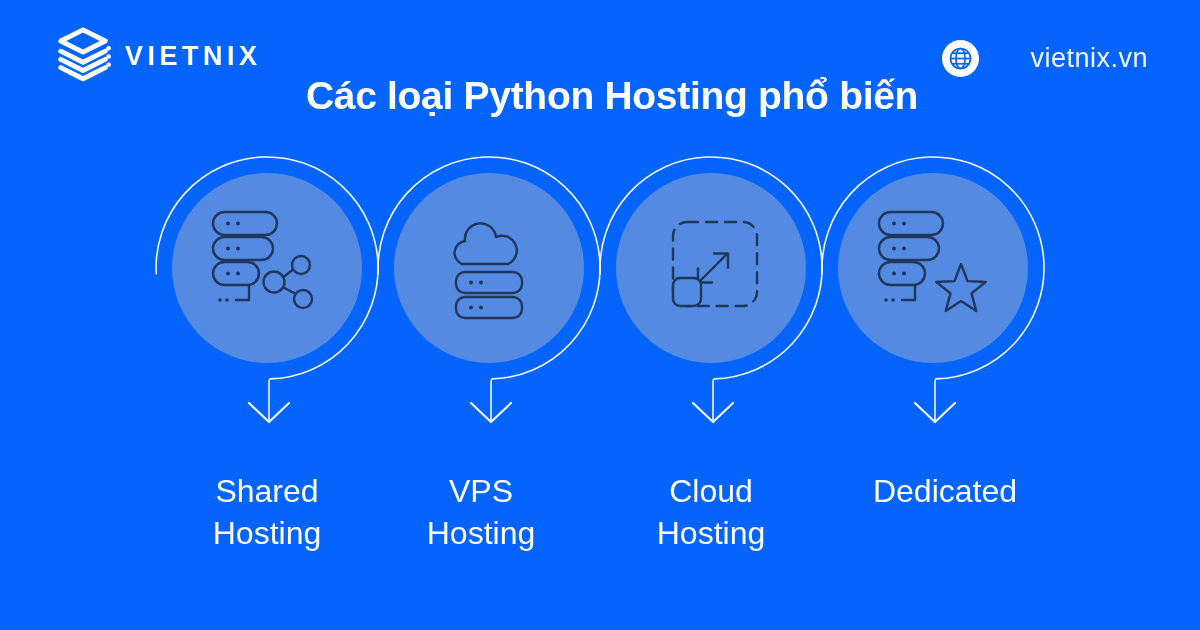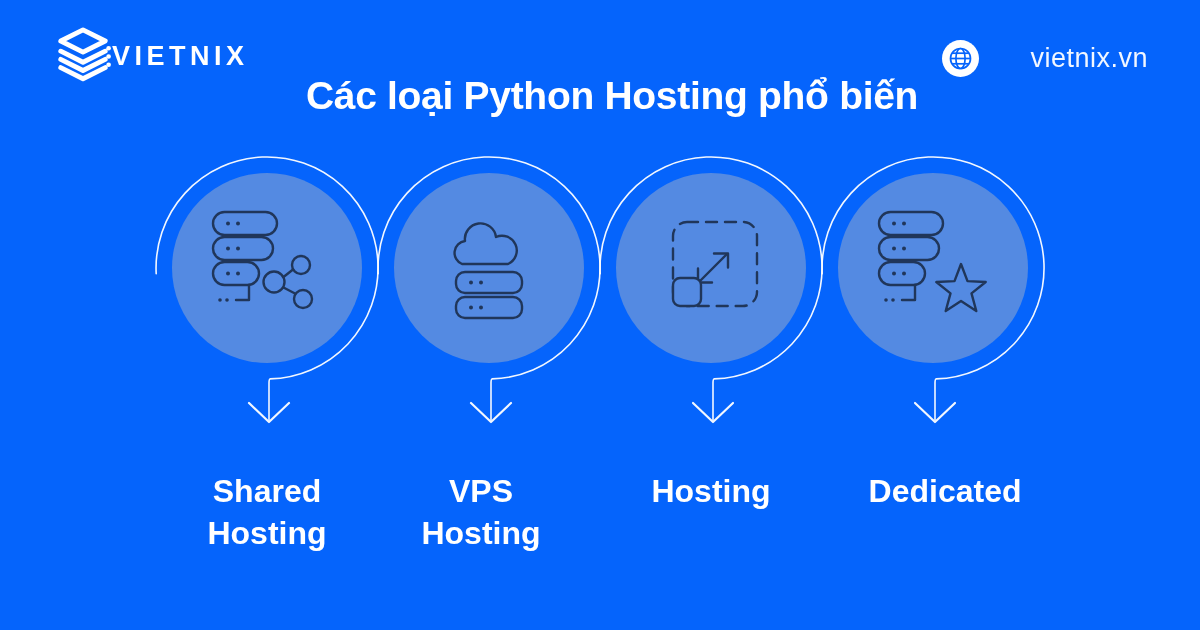--- a/index.html
+++ b/index.html
@@ -2,34 +2,34 @@
 <html><head>
 <meta charset="utf-8">
 <style>
   html,body{margin:0;padding:0;}
   body{font-family:"Liberation Sans","DejaVu Sans",sans-serif;}
   #canvas{
     position:relative;width:1200px;height:630px;overflow:hidden;
     background:#0564fc;color:#ffffff;
   }
   
-  .logo{position:absolute;left:54px;top:26px;display:flex;align-items:center;}
+  .logo{position:absolute;left:54px;top:26px;display:flex;align-items:center;gap:13px;}
   .logo-text{font-size:27px;font-weight:bold;letter-spacing:4.5px;color:#ffffff;}
   .site{position:absolute;right:52px;top:40px;display:flex;align-items:center;gap:14px;}
   .site-text{font-size:27px;font-weight:400;color:#f2f7ff;letter-spacing:.5px;margin-left:37px;}
   .globe-badge{width:37px;height:37px;border-radius:50%;background:#ffffff;
     display:flex;align-items:center;justify-content:center;}
   
   .title{position:absolute;top:74px;left:0;width:100%;text-align:center;
     font-size:39px;font-weight:bold;letter-spacing:-0.3px;color:#ffffff;padding-left:12px;}
   
   .group{position:absolute;top:150px;width:240px;height:295px;}
   .g1{left:147px}.g2{left:369px}.g3{left:591px}.g4{left:813px}
   .label{position:absolute;top:470px;width:280px;text-align:center;
-    font-size:32px;font-weight:bold;line-height:42px;color:#ffffff;}
+    font-size:32px;font-weight:normal;line-height:42px;color:#ffffff;}
   .l1{left:127px}.l2{left:341px}.l3{left:571px}.l4{left:805px}
   svg{display:block}
   .icon-stroke{stroke:#20365a;stroke-width:2.4;fill:none;stroke-linecap:round;stroke-linejoin:round;}
   .icon-dot{fill:#20365a;}
   .ring{stroke:rgba(255,255,255,.95);stroke-width:1.6;fill:none;stroke-linecap:round;}
   .arrowhead{stroke:rgba(255,255,255,.95);stroke-width:2.2;fill:none;stroke-linecap:round;stroke-linejoin:round;}
 </style>
 </head>
 <body>
 
@@ -167,19 +167,20 @@
 
   <div class="label l1">
     <div>Shared</div>
     <div>Hosting</div>
   </div>
   <div class="label l2">
     <div>VPS</div>
     <div>Hosting</div>
   </div>
   <div class="label l3">
+    <div>Cloud</div>
     <div>Hosting</div>
   </div>
   <div class="label l4">
     <div>Dedicated</div>
   </div>
 
 </div>
 
 </body></html>

